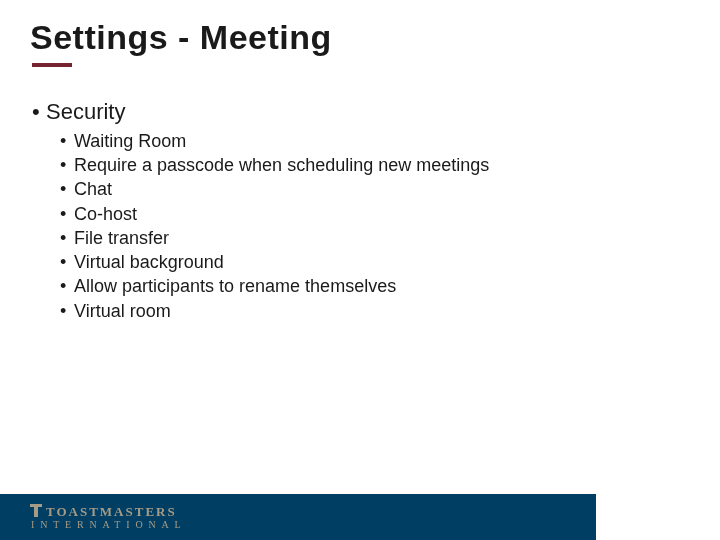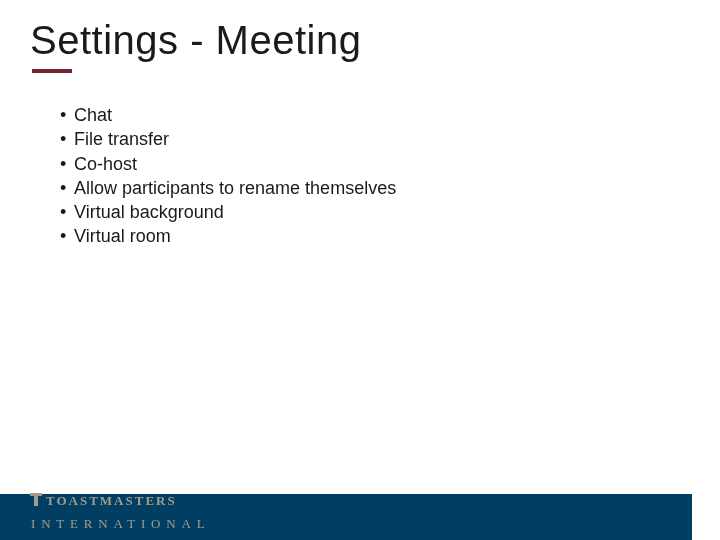--- a/index.html
+++ b/index.html
@@ -1,45 +1,48 @@
 <!DOCTYPE html>
 <html><head>
 <meta charset="utf-8">
 <style>
   html,body{margin:0;padding:0;width:720px;height:540px;background:#fff;font-family:Arial,Helvetica,sans-serif;color:#1a1a1a;overflow:hidden}
   .slide{position:relative;width:720px;height:540px;box-sizing:border-box;padding:18px 30px 0 30px}
-  .title{font-size:40px;font-weight:400;letter-spacing:.5px}
+  .title{font-size:34px;font-weight:700;letter-spacing:.5px}
   .title-rule{width:40px;height:4px;background:#772432;margin-top:6px;margin-left:2px}
   .content{margin-top:30px;font-size:0}
   .lvl1{font-size:22px;line-height:1.35;margin:6px 0 2px 2px}
   .lvl1 .b{display:inline-block;width:14px}
   .lvl2{font-size:18px;line-height:1.35;margin:0 0 0 30px}
   .lvl2 .b{display:inline-block;width:14px}
-  .footer{position:absolute;left:0;bottom:0;width:692px;height:46px;background:#003f63}
+  .footer{position:absolute;left:0;bottom:0;width:596px;height:46px;background:#003f63}
   .logo{position:absolute;left:30px;bottom:10px;color:#a69b86;font-family:Georgia,'Times New Roman',serif;line-height:1}
   .logo-top{font-size:13px;font-weight:700;letter-spacing:2px}
-  .logo-bot{font-size:13px;letter-spacing:5.8px;margin-top:10px;margin-left:1px}
+  .logo-bot{font-size:10px;letter-spacing:5.8px;margin-top:2px;margin-left:1px}
   .t-icon{display:inline-block;width:12px;height:13px;margin-right:4px;position:relative;top:1px}
   .t-icon::before{content:"";position:absolute;left:0;top:0;width:12px;height:3px;background:#a69b86}
   .t-icon::after{content:"";position:absolute;left:4px;top:0;width:4px;height:13px;background:#a69b86}
 </style>
 </head>
 <body>
 
 <div class="slide">
   <div class="title">Settings - Meeting</div>
   <div class="title-rule"></div>
 
   <div class="content">
+    <div class="lvl1"><span class="b">•</span><span>Security</span></div>
+    <div class="lvl2"><span class="b">•</span><span>Waiting Room</span></div>
+    <div class="lvl2"><span class="b">•</span><span>Require a passcode when scheduling new meetings</span></div>
 
     <div class="lvl2"><span class="b">•</span><span>Chat</span></div>
+    <div class="lvl2"><span class="b">•</span><span>Co-host</span></div>
     <div class="lvl2"><span class="b">•</span><span>File transfer</span></div>
-    <div class="lvl2"><span class="b">•</span><span>Co-host</span></div>
+    <div class="lvl2"><span class="b">•</span><span>Virtual background</span></div>
     <div class="lvl2"><span class="b">•</span><span>Allow participants to rename themselves</span></div>
-    <div class="lvl2"><span class="b">•</span><span>Virtual background</span></div>
 
     <div class="lvl2"><span class="b">•</span><span>Virtual room</span></div>
   </div>
 
   <div class="footer">
     <div class="logo">
       <div class="logo-top"><span class="t-icon"></span><span>TOASTMASTERS</span></div>
       <div class="logo-bot">INTERNATIONAL</div>
     </div>
   </div>

